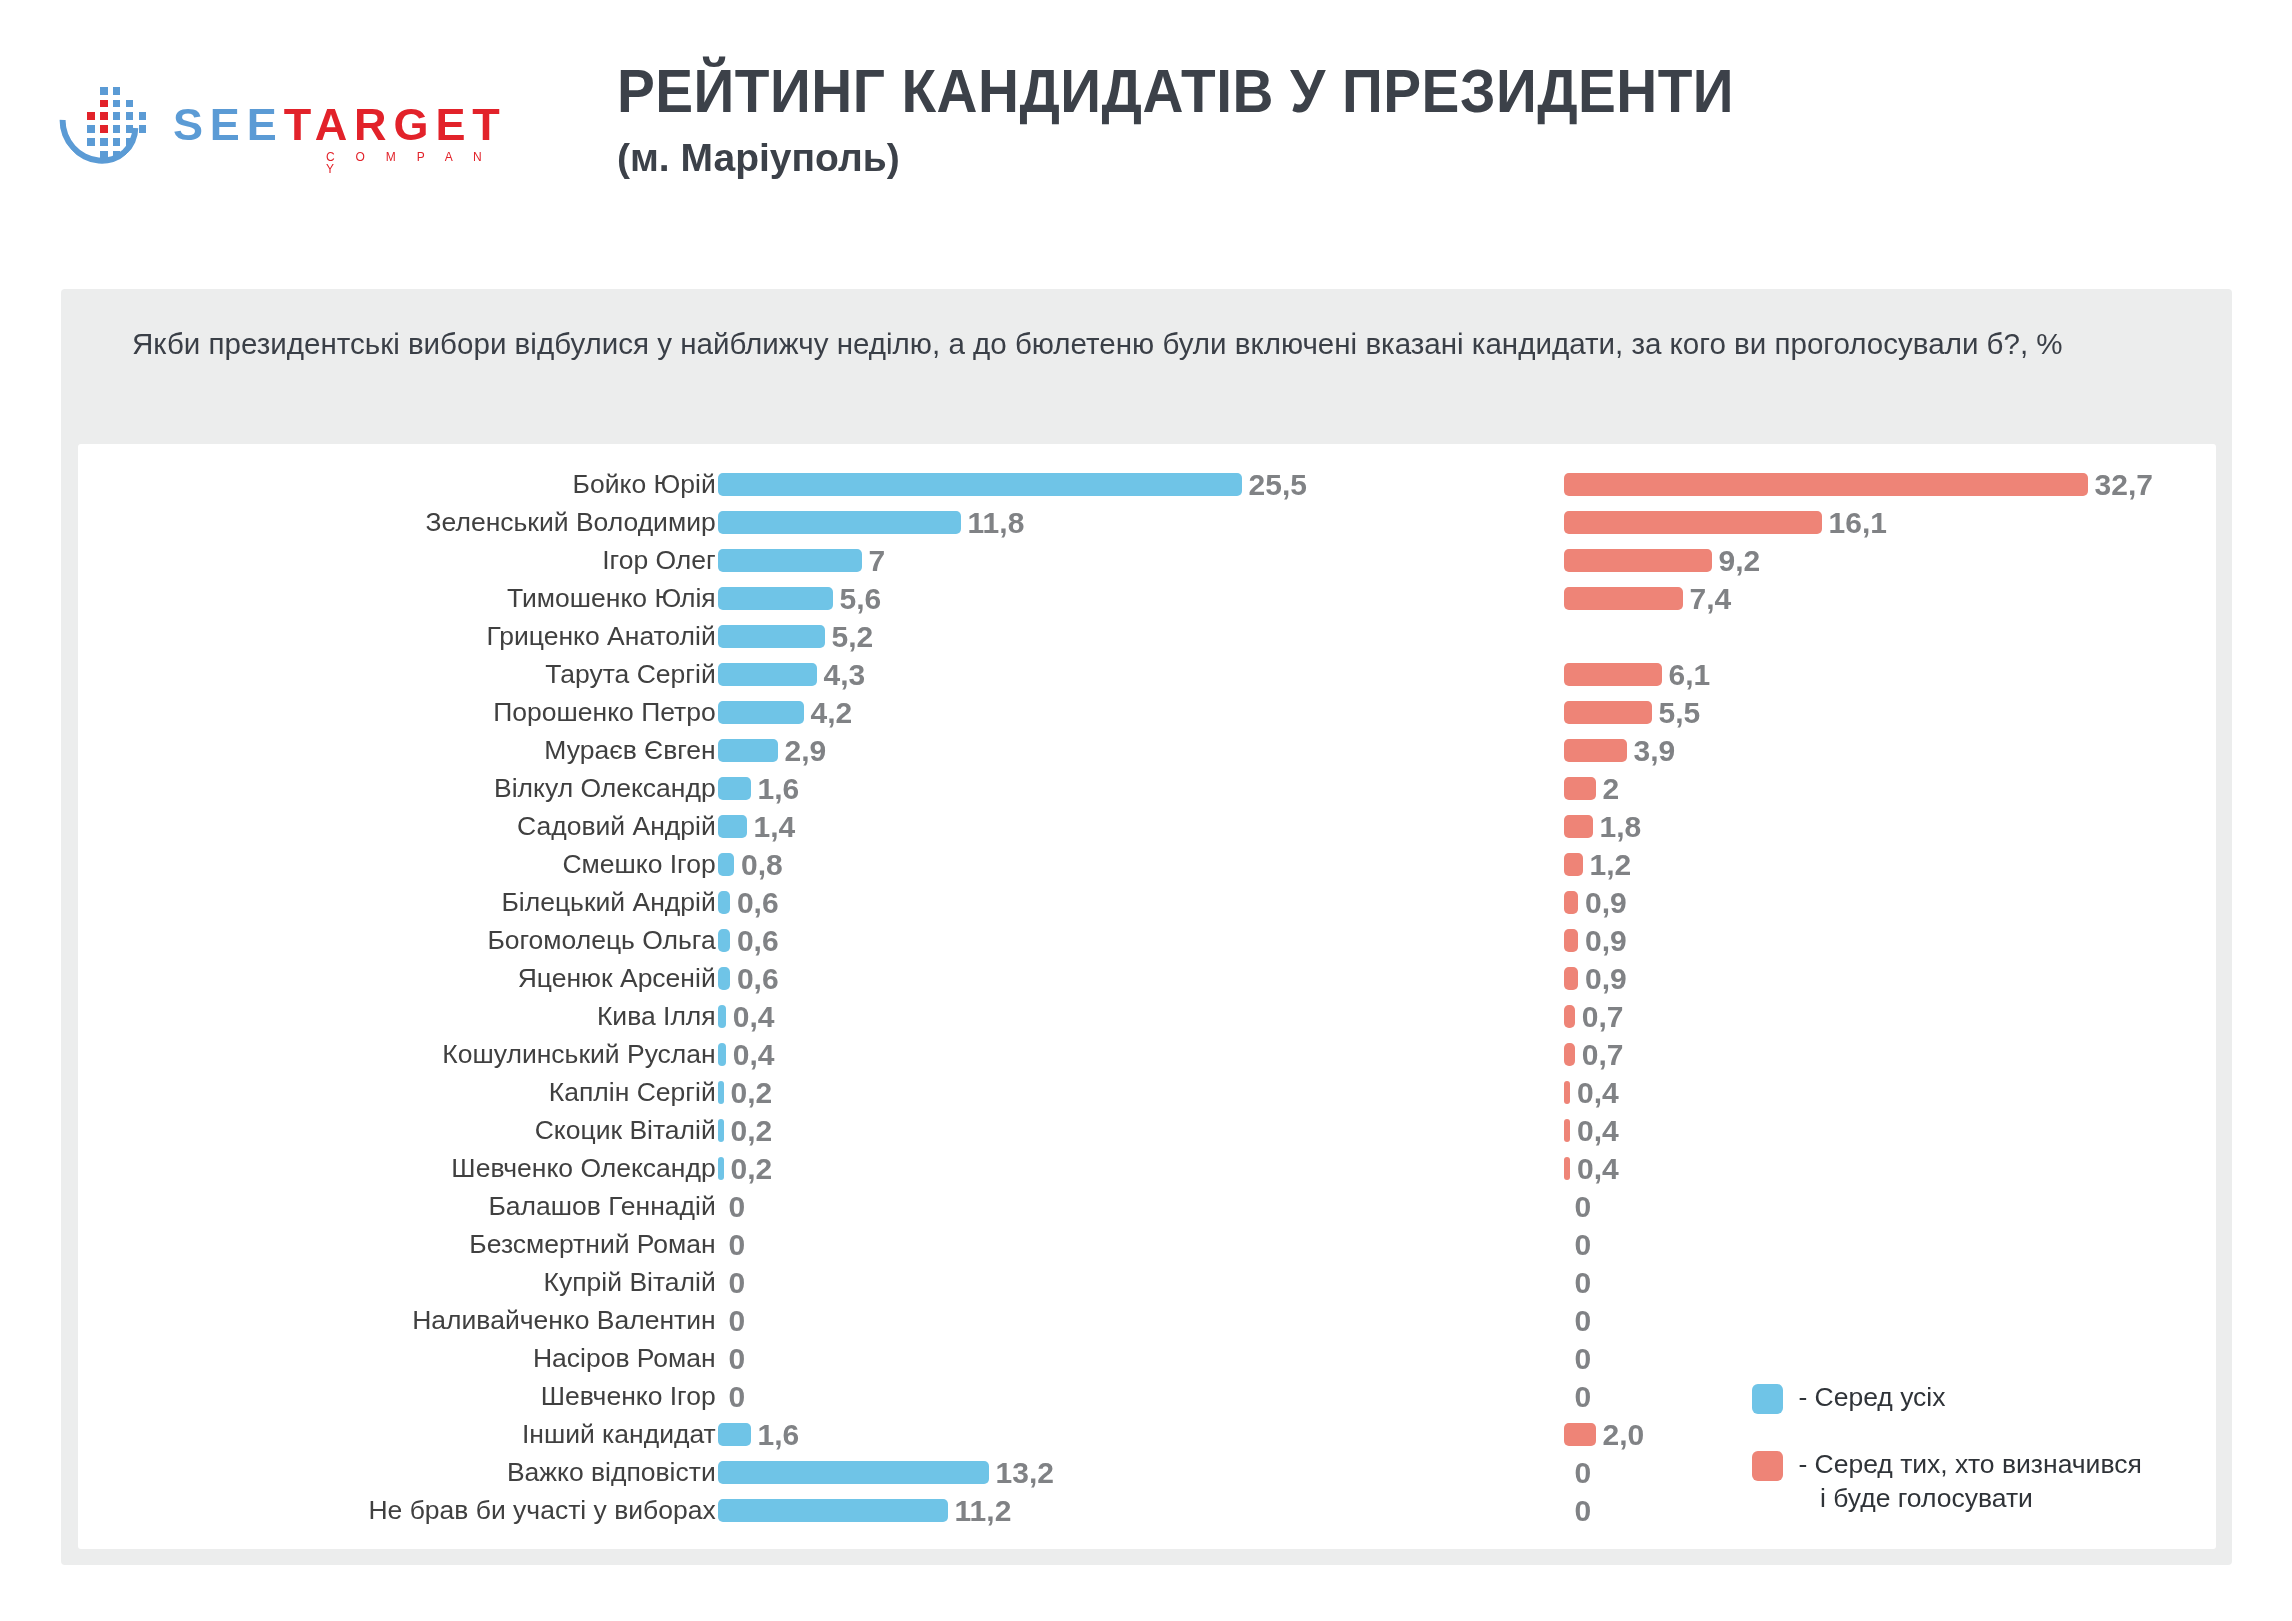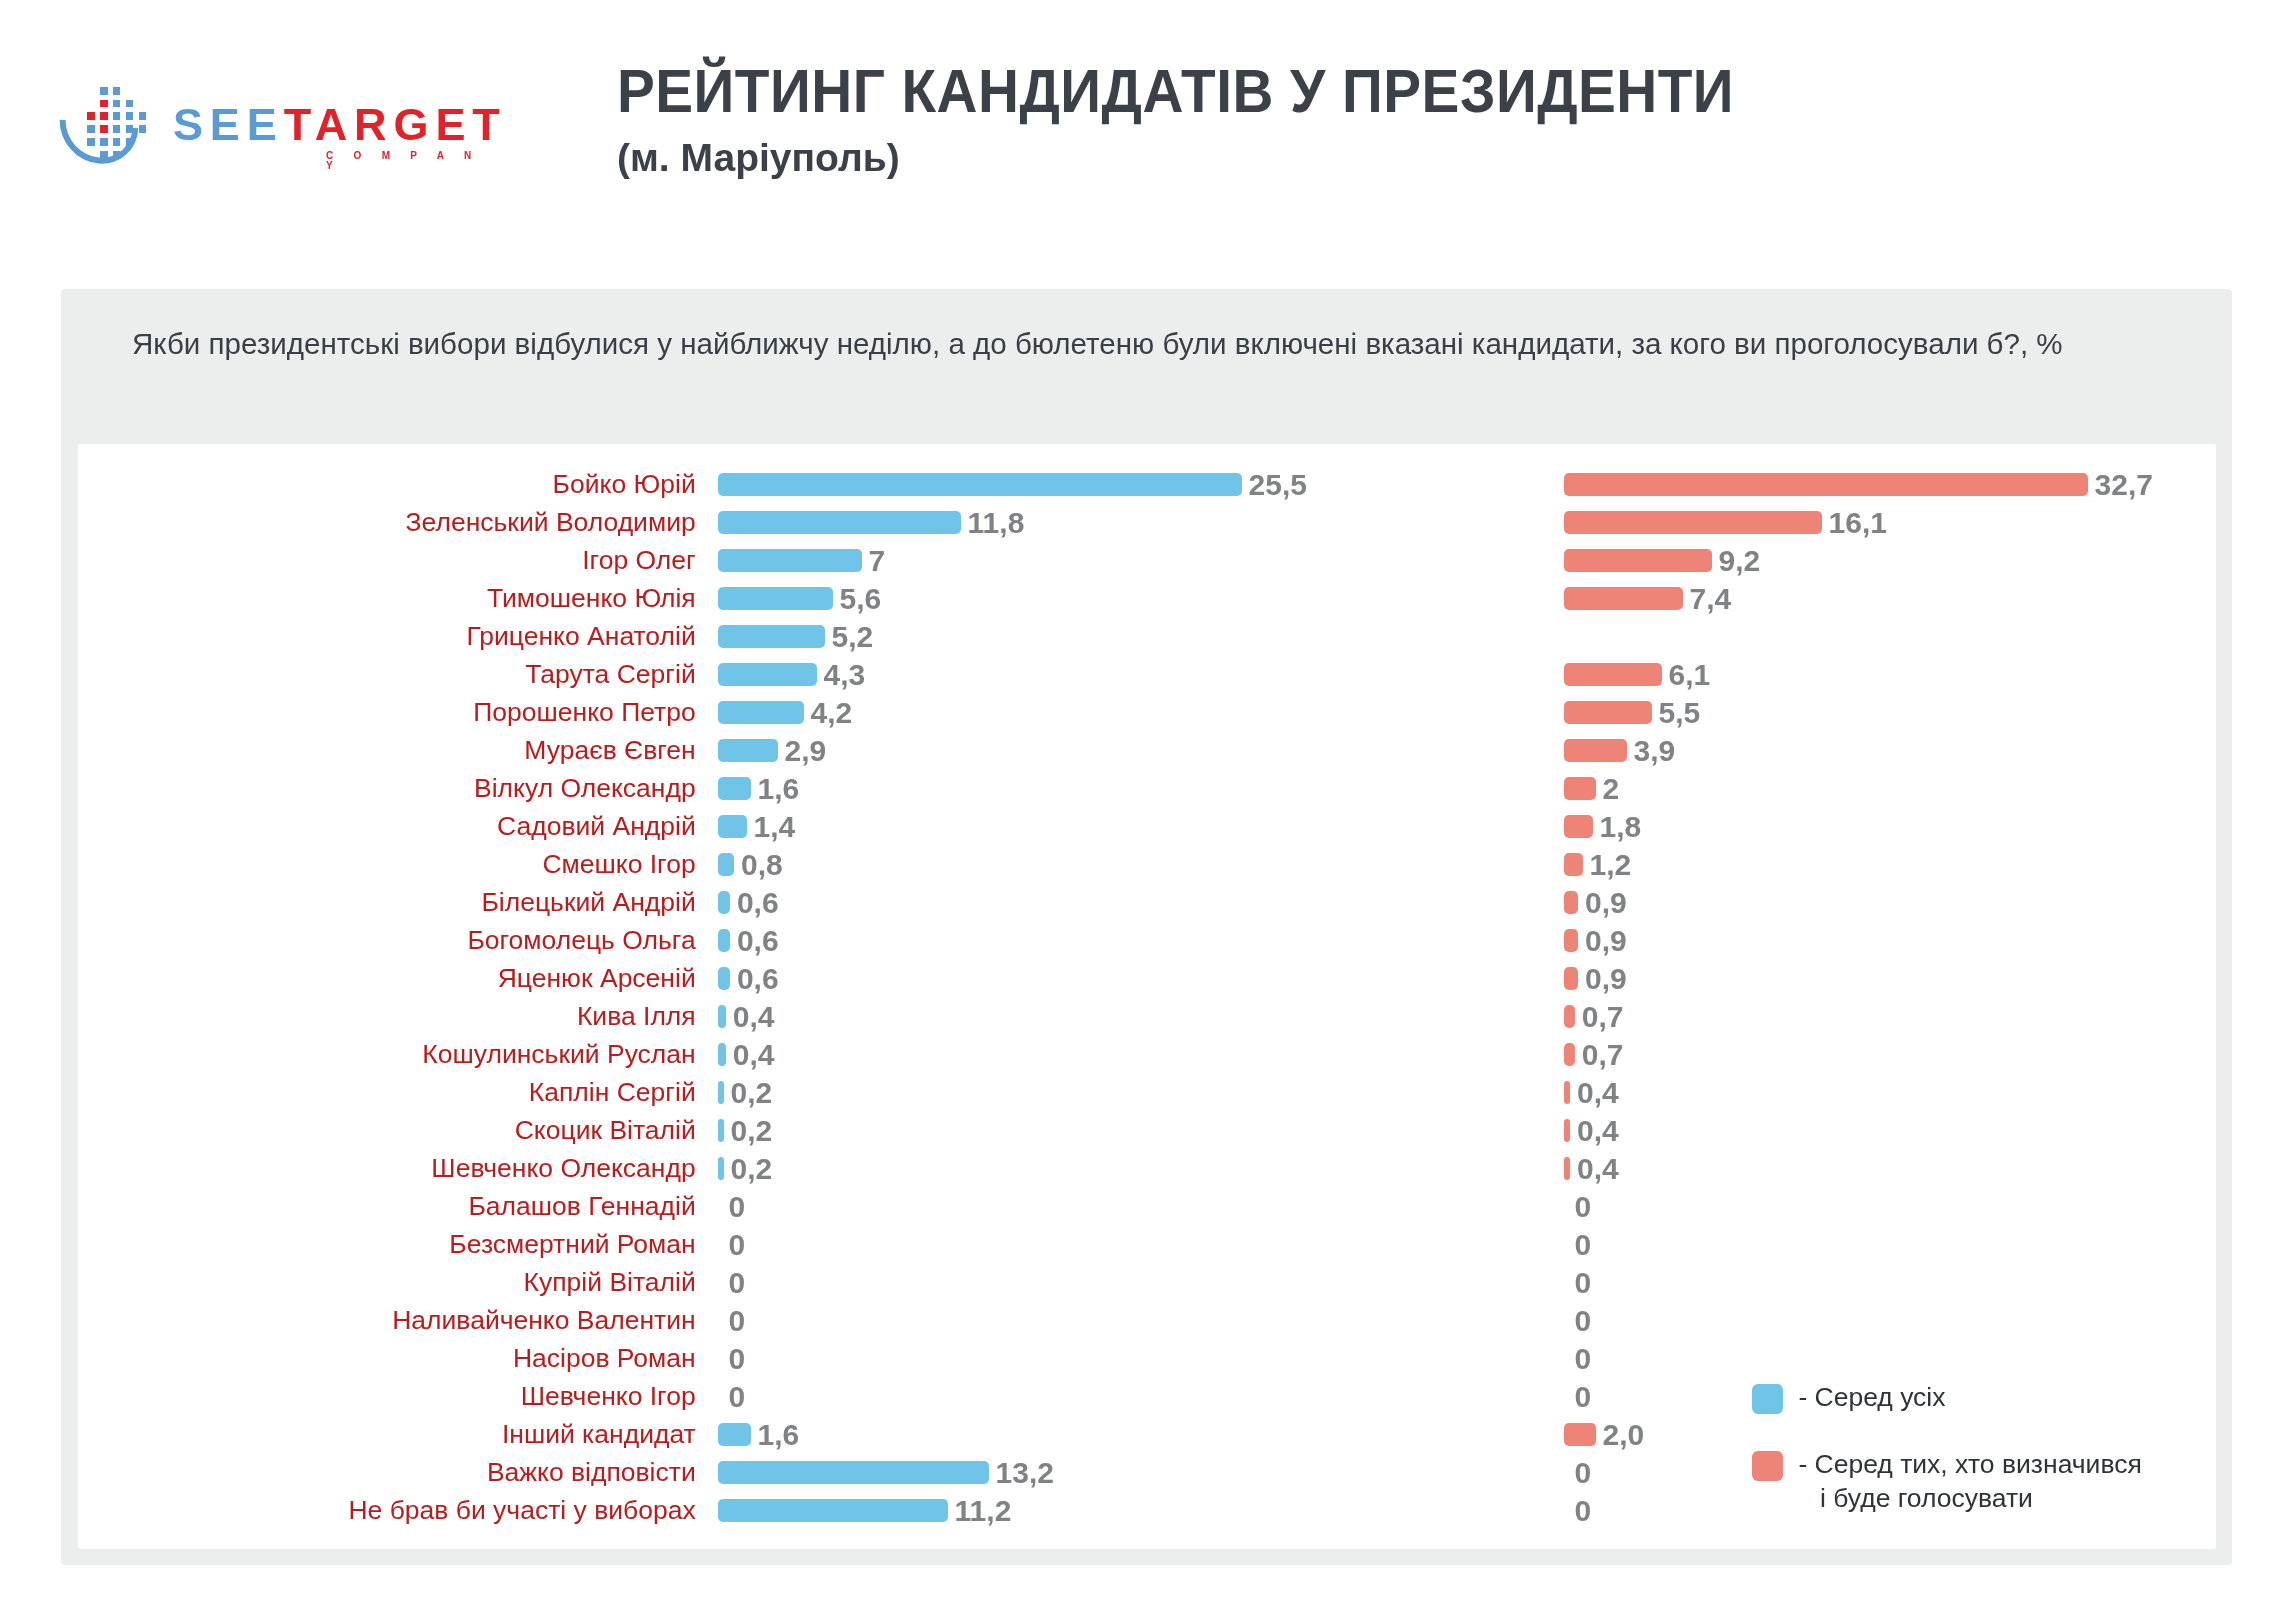--- a/index.html
+++ b/index.html
@@ -74,24 +74,23 @@
     font-family: "Liberation Sans", sans-serif;
     font-weight: bold;
     font-size: 45px;
     letter-spacing: 6.9px;
     color: #e2222a;
   }
   .logo-company {
     position: absolute;
     left: 153px;
     top: 49px;
-    font-size: 10px;
+    font-size: 12px;
     letter-spacing: 8.8px;
     color: #e2222a;
-    font-weight: bold;
   }
 
   .titles {
     position: absolute;
     left: 617px;
     top: 61px;
   }
   .main-title {
     font-family: "Liberation Sans", sans-serif;
     font-size: 61px;
@@ -155,23 +154,23 @@
   .row {
     position: relative;
     height: 38px;
     display: flex;
     align-items: center;
   }
   .row-label {
     width: 640px;
     flex: 0 0 640px;
     text-align: right;
-    padding-right: 22px;
+    padding-right: 2px;
     font-size: 26.5px;
-    color: #b91c1c;
+    color: #404040;
     white-space: nowrap;
     box-sizing: border-box;
   }
   .series-a-col {
     flex: 0 0 819px;
     width: 819px;
     display: flex;
     align-items: center;
     position: relative;
   }

